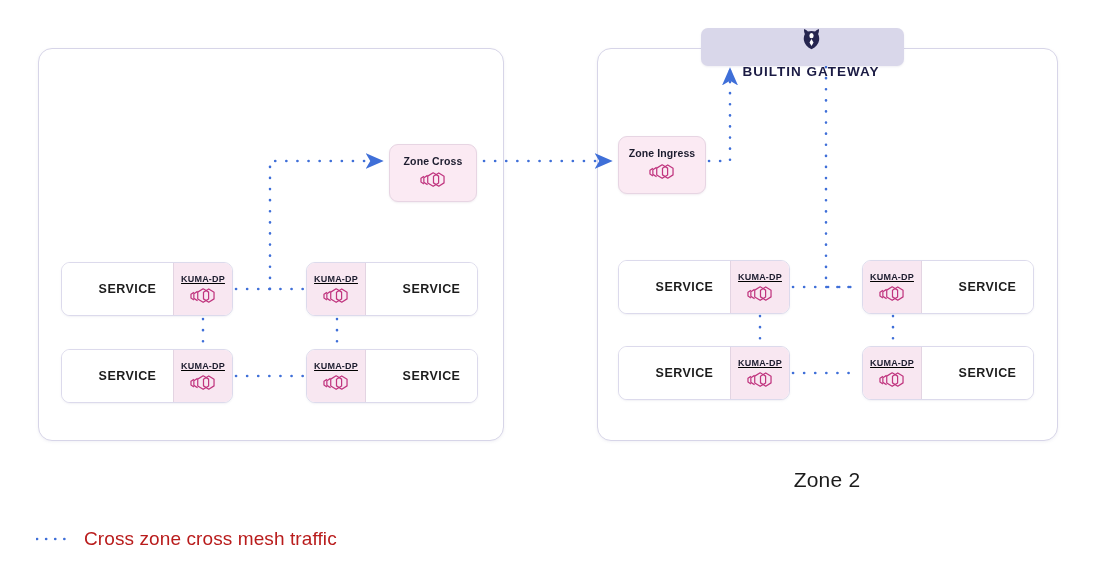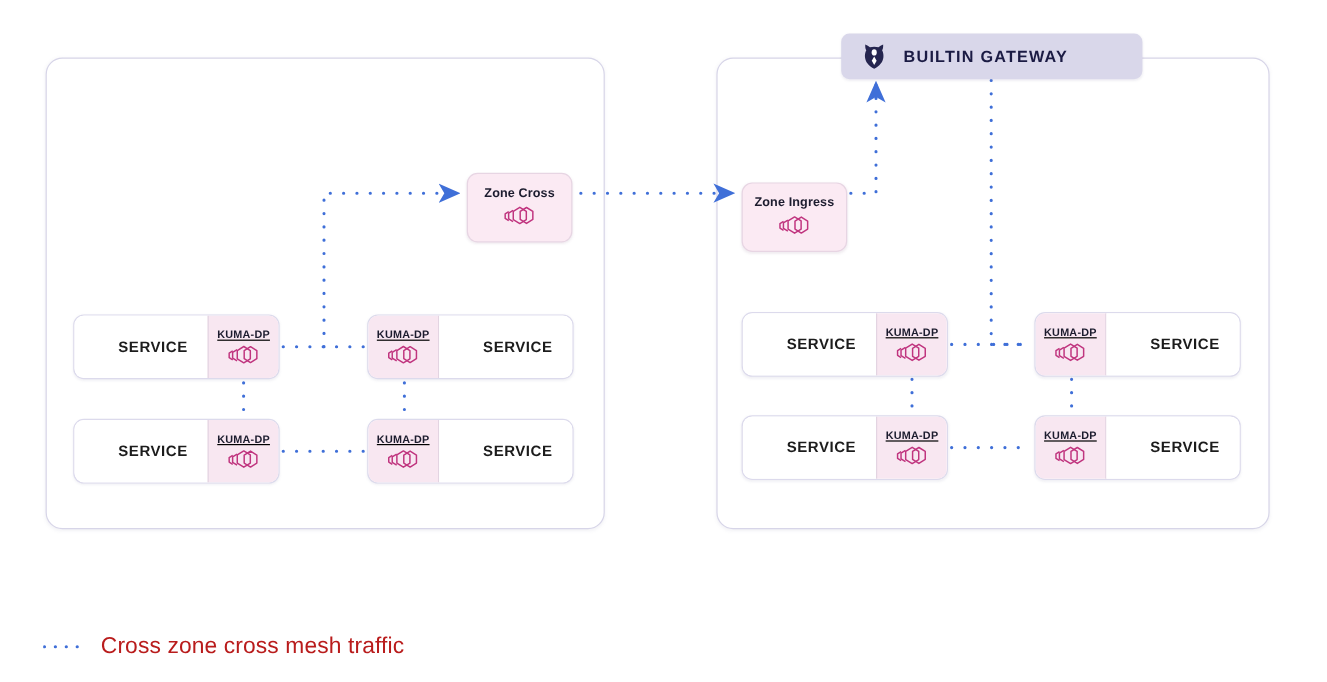--- a/index.html
+++ b/index.html
@@ -34,28 +34,29 @@
     text-align: center;
     width: 200px;
   }
   #zone1-caption { left: 170px; top: 468px; }
   #zone2-caption { left: 727px; top: 468px; }
 
   
   #gateway {
     position: absolute;
     left: 701px; top: 28px;
-    width: 251px; height: 38px;
+    width: 203px; height: 38px;
     background: #d9d7ea;
     border-radius: 7px;
     display: flex;
     align-items: center;
     padding-left: 17px;
     gap: 14px;
     box-shadow: 0 1px 2px rgba(120,118,160,0.12);
+    flex-direction: column;
   }
   #gateway .gw-label {
     font-size: 13.5px;
     font-weight: bold;
     color: #1b1b44;
     letter-spacing: 1.0px;
   }
   .bear-ico { width: 21px; height: 22px; display:block; flex: 0 0 auto; }
 
   
@@ -72,21 +73,21 @@
     gap: 2px;
     box-shadow: 0 1px 2px rgba(140,110,140,0.12);
   }
   .gw-node .gw-node-label {
     font-size: 10.5px;
     font-weight: bold;
     color: #1c1c2e;
     letter-spacing: .1px;
   }
   #zone-egress  { left: 389px; top: 144px; }
-  #zone-ingress { left: 618px; top: 152px; }
+  #zone-ingress { left: 618px; top: 136px; }
 
   
   .pod {
     position: absolute;
     height: 54px;
     display: flex;
     border: 1px solid #dcdaec;
     border-radius: 9px;
     background: #ffffff;
     overflow: hidden;
@@ -344,20 +345,21 @@
         <path d="M10.4 7.4 L5.9 10.2 L5.9 15.9 L10.4 18.7"></path>
         <path d="M17.2 4.2 L10.6 8.3 L10.6 16.6 L17.2 20.7 L23.8 16.6 L23.8 8.3 Z"></path>
         <path d="M24.0 4.4 L17.6 8.4 L17.6 16.5 L24.0 20.5 L30.4 16.5 L30.4 8.4 Z"></path>
       </svg>
     </div>
     <div class="svc">
       <span class="svc-label">SERVICE</span>
     </div>
   </div>
 
+  <div class="zone-caption" id="zone2-caption">Zone 2</div>
 
   <div id="legend">
     <svg class="legend-swatch" viewBox="0 0 36 10" xmlns="http://www.w3.org/2000/svg">
       <path d="M1 5 L35 5" fill="none" stroke="#3f6fd8" stroke-width="2.6" stroke-linecap="round" stroke-dasharray="0.1 9"></path>
     </svg>
     <span class="legend-text">Cross zone cross mesh traffic</span>
   </div>
 
 </div>
 

